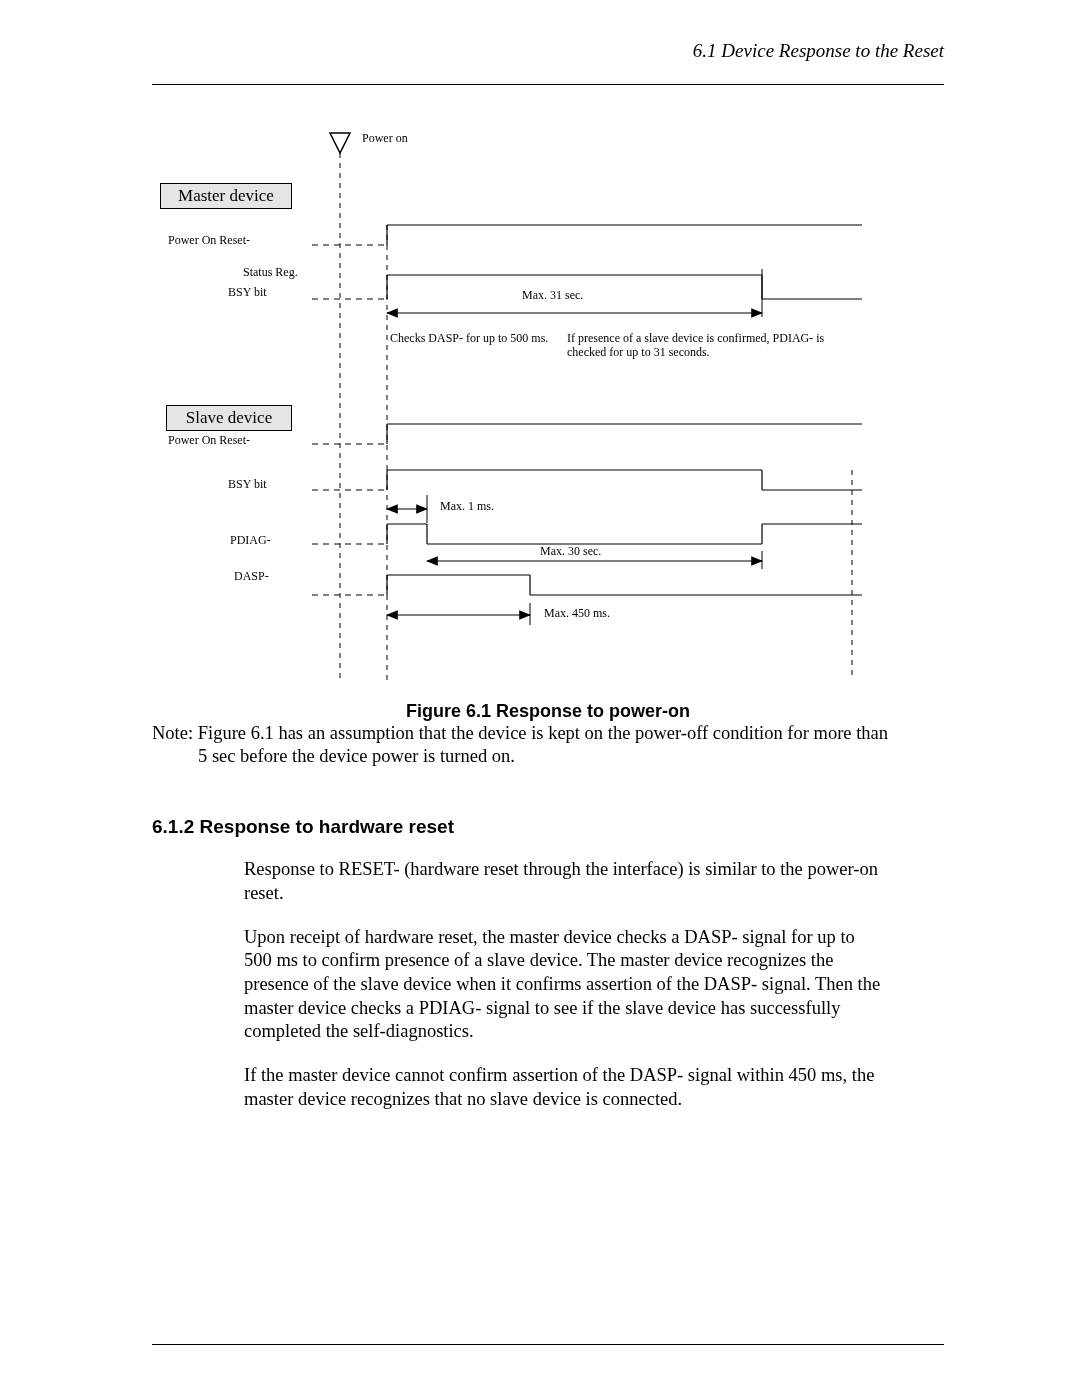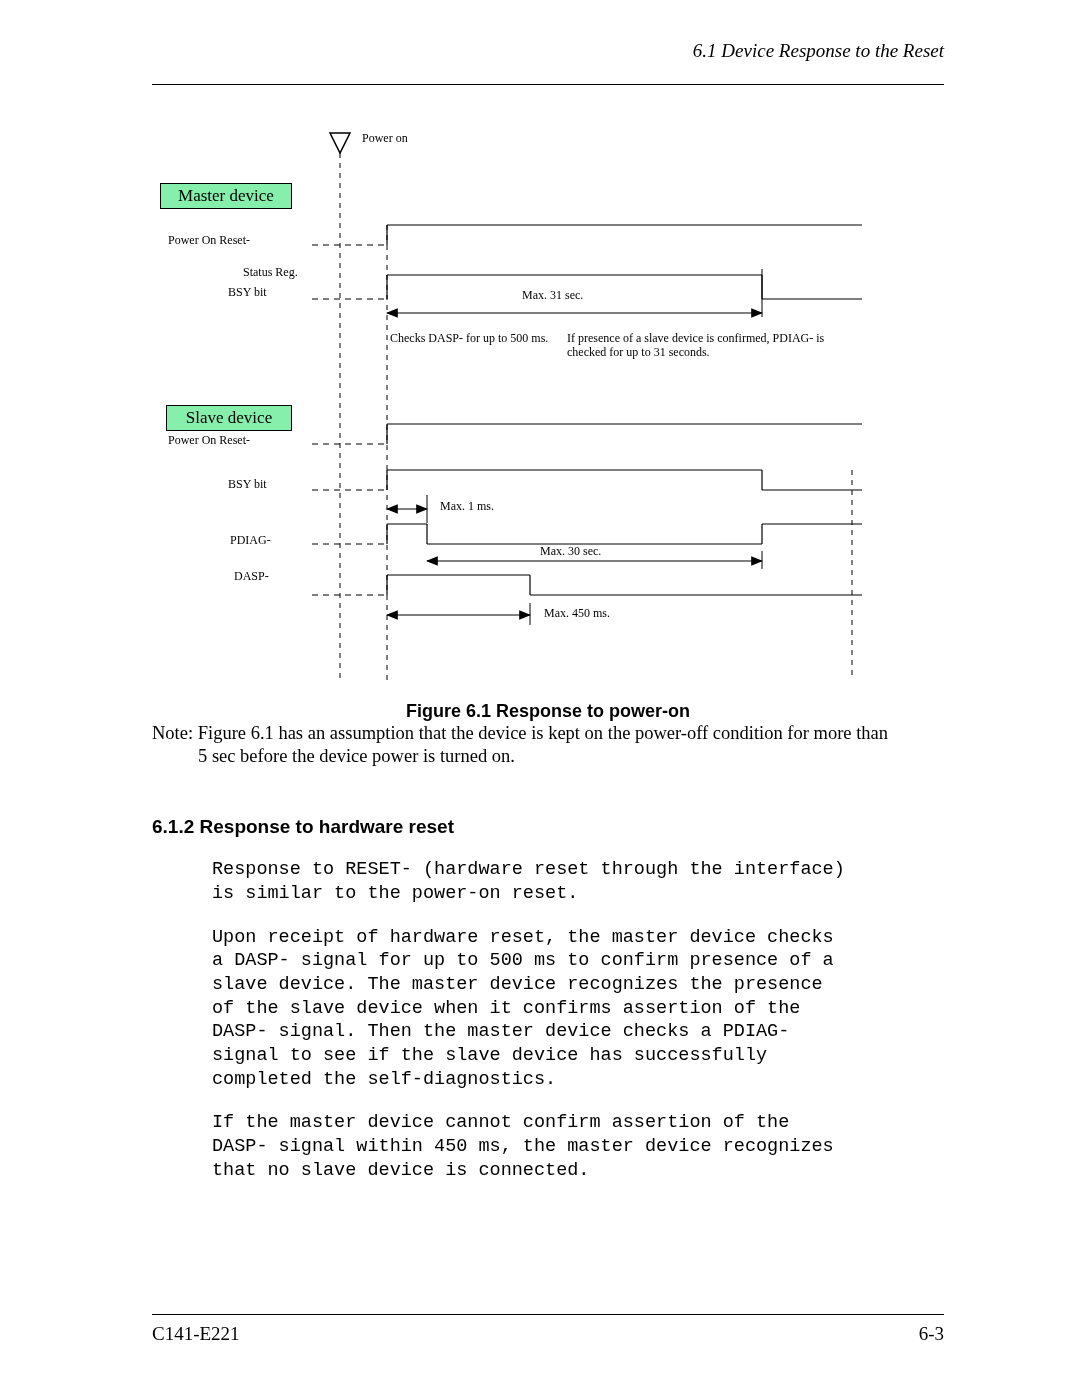--- a/index.html
+++ b/index.html
@@ -43,21 +43,21 @@
     font-size: 12px;
     white-space: nowrap;
   }
   .fig-box {
     position: absolute;
     border: 1px solid #000;
     font-size: 17px;
     display: flex;
     align-items: center;
     justify-content: center;
-    background: #86efac;
+    background: #e5e5e5;
     padding: 2px 0;
   }
   .figure-caption {
     text-align: center;
     font-family: Arial, Helvetica, sans-serif;
     font-weight: bold;
     font-size: 18px;
     margin-top: 16px;
   }
   .note {
@@ -65,26 +65,25 @@
     line-height: 1.25;
   }
   .note-indent { padding-left: 46px; display: block; }
   .section-heading {
     font-family: Arial, Helvetica, sans-serif;
     font-weight: bold;
     font-size: 19px;
     margin-top: 48px;
   }
   .body-para {
-    margin-left: 60px;
+    margin-left: 92px;
     width: 640px;
     font-size: 18.5px;
     line-height: 1.28;
     margin-top: 20px;
-    font-family: Liberation Mono, monospace;
   }
   .footer {
     position: absolute;
     left: 152px;
     width: 792px;
     bottom: 52px;
   }
   .footer-rule { border-top: 1.5px solid #000; }
   .footer-row {
     display: flex;
@@ -207,19 +206,15 @@
     <div class="section-heading">6.1.2  Response to hardware reset</div>
 
     <div class="body-para">Response to RESET- (hardware reset through the interface) is similar to the power-on reset.</div>
     <div class="body-para">Upon receipt of hardware reset, the master device checks a DASP- signal for up to 500 ms to confirm presence of a slave device. The master device recognizes the presence of the slave device when it confirms assertion of the DASP- signal. Then the master device checks a PDIAG- signal to see if the slave device has successfully completed the self-diagnostics.</div>
     <div class="body-para">If the master device cannot confirm assertion of the DASP- signal within 450 ms, the master device recognizes that no slave device is connected.</div>
 
   </div>
 
   <div class="footer">
     <div class="footer-rule"></div>
-    <div class="footer-row">
-      <span>C141-E221</span>
-      <span>6-3</span>
-    </div>
   </div>
 
 </div>
 
 </body></html>

